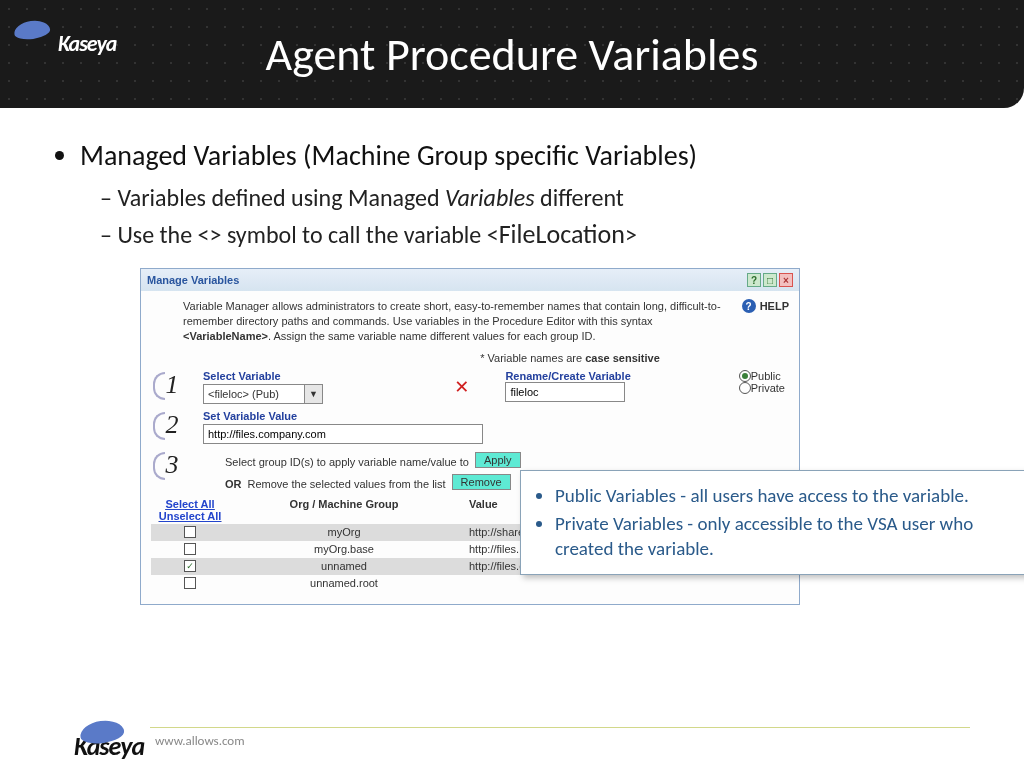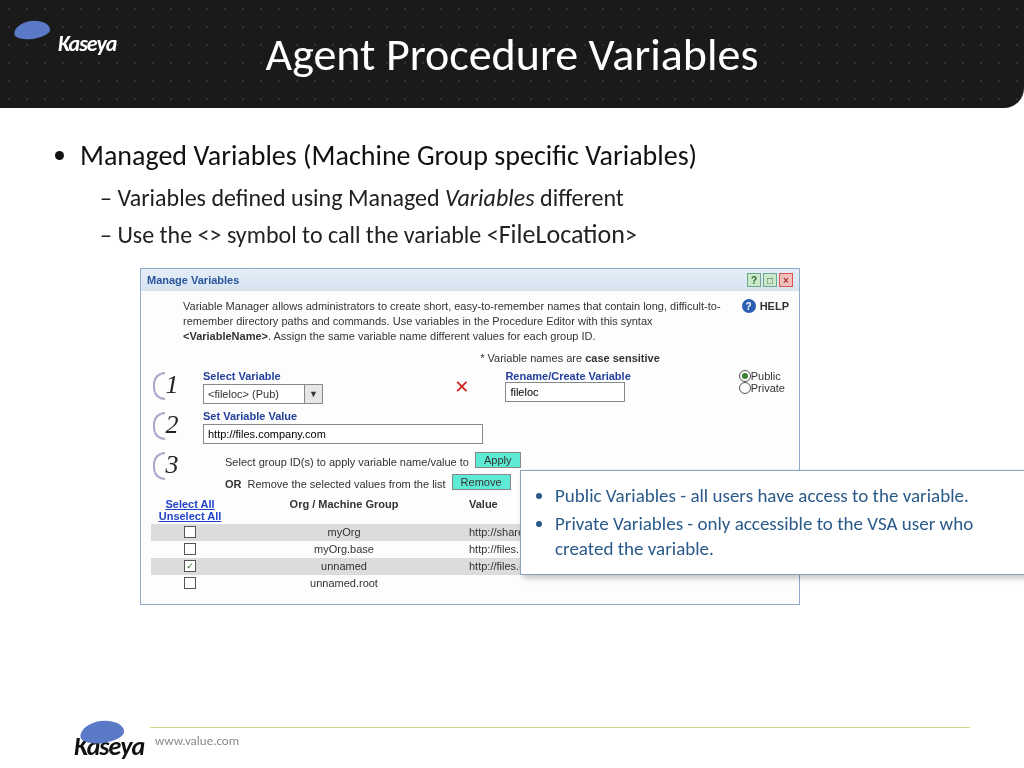--- a/index.html
+++ b/index.html
@@ -228,13 +228,13 @@
     <li>Public Variables - all users have access to the variable.</li>
     <li>Private Variables - only accessible to the VSA user who created the variable.</li>
   </ul>
 </div>
 
 <div class="footer-line"></div>
 <div class="footer-logo">
   <div class="ft-swoosh"></div>
   <span class="ft-text">Kaseya</span>
 </div>
-<div class="footer-url">www.value.com</div>
+<div class="footer-url">www.allows.com</div>
 
 </body></html>

